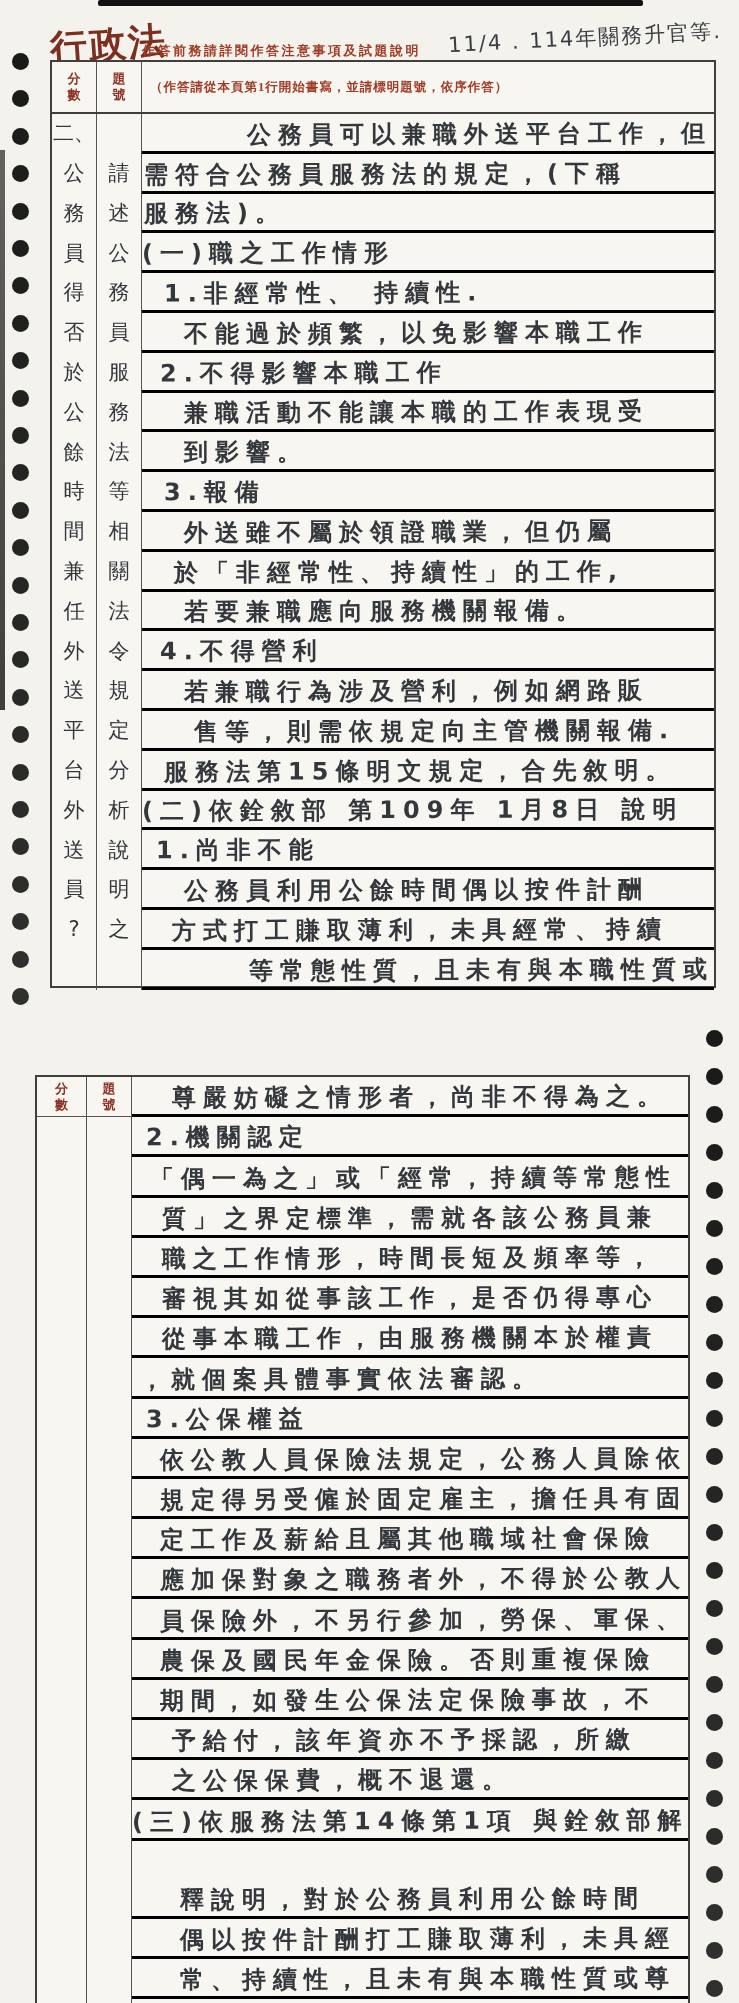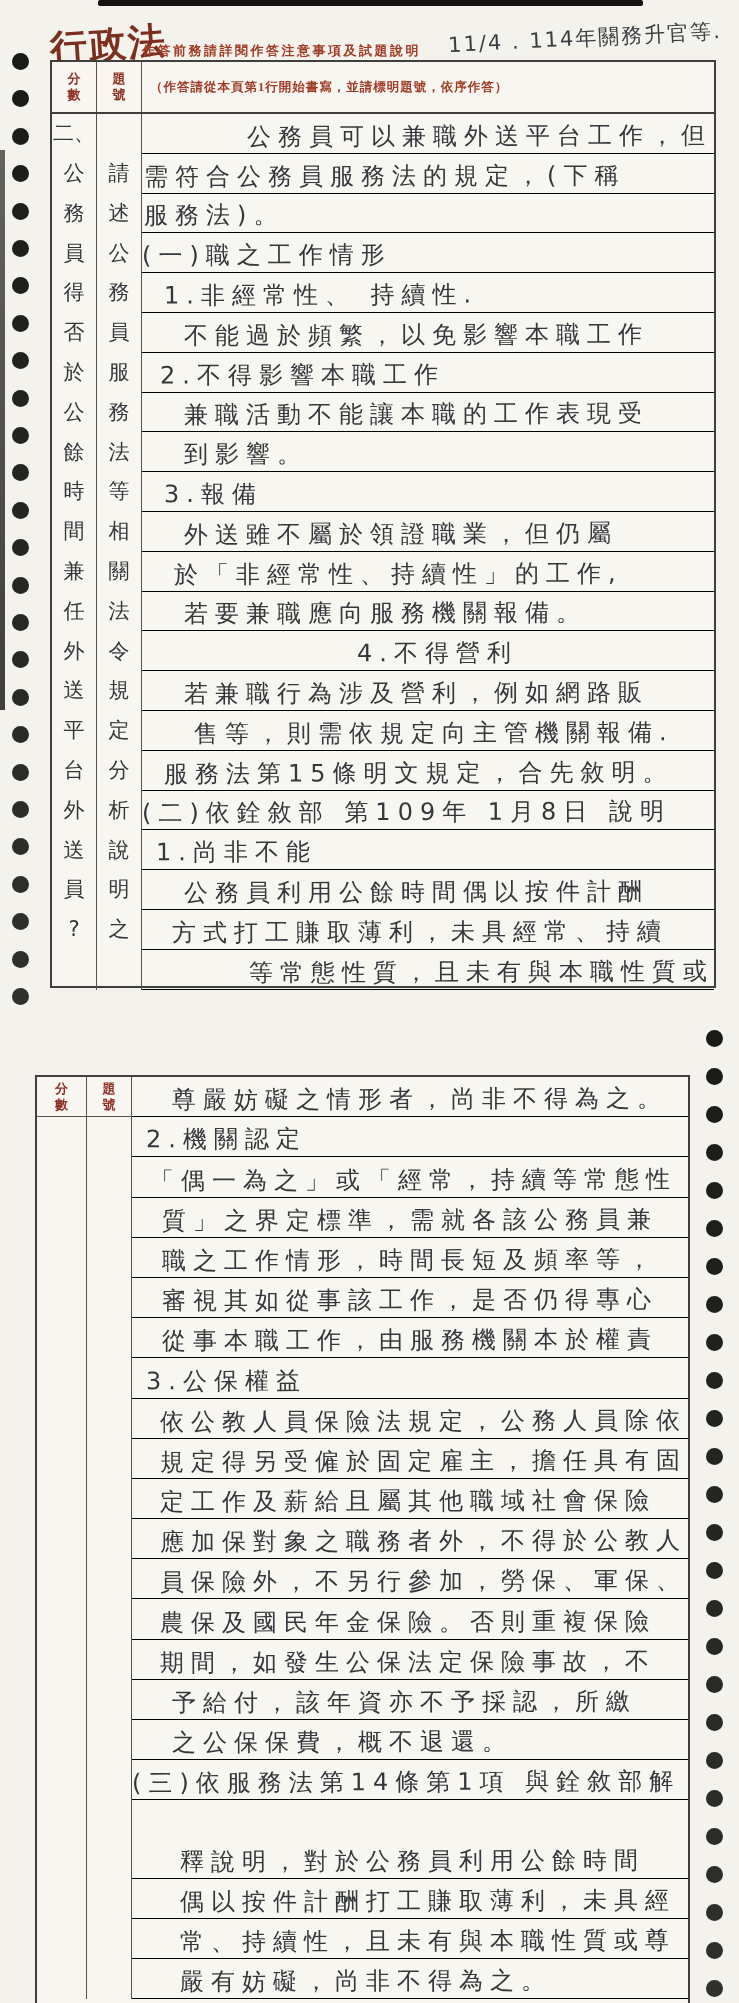--- a/index.html
+++ b/index.html
@@ -34,22 +34,22 @@
   .tbody{display:flex;position:relative;}
   .vstrip{box-sizing:border-box;}
   .vs1{width:45px;border-right:1.5px solid #55544f;}
   .vs2{width:45px;border-right:1.5px solid #55544f;}
   .vs1b{width:50px;border-right:1.5px solid #55544f;}
   .vchar{display:flex;align-items:center;justify-content:center;font-size:21px;color:#34383c;
          line-height:1.02;text-align:center;flex-wrap:wrap;}
   .labelcell{display:flex;align-items:center;justify-content:center;height:40.2px;
              border-bottom:1.3px solid #55544f;box-sizing:border-box;}
   .mcol{flex:1;overflow:hidden;}
-  .arow{display:flex;align-items:flex-end;box-sizing:border-box;border-bottom:1px solid #000000;
-        overflow:hidden;}
+  .arow{display:flex;align-items:flex-end;box-sizing:border-box;border-bottom:3px solid #000000;
+        overflow:hidden;font-weight:bold;}
   .ink{font-size:24px;color:#34383c;letter-spacing:7px;white-space:nowrap;line-height:1;
        padding-bottom:5px;transform:rotate(-.2deg);}
 </style>
 </head>
 <body>
 
 <div class="canvas">
   <div class="band-top"></div>
   <div class="strip-left"></div>
 
@@ -184,21 +184,21 @@
             </div>
             <div class="arow" style="height: 39.8px;">
               <span class="ink" style="margin-left: 42px;">外送雖不屬於領證職業，但仍屬</span>
             </div>
             <div class="arow" style="height: 39.8px;">
               <span class="ink" style="margin-left: 32px;">於「非經常性、持續性」的工作,</span>
             </div>
             <div class="arow" style="height: 39.8px;">
               <span class="ink" style="margin-left: 42px;">若要兼職應向服務機關報備。</span>
             </div>
-            <div class="arow" style="height: 39.8px; justify-content: center;">
+            <div class="arow" style="height: 39.8px;">
               <span class="ink" style="margin-left: 18px;">4.不得營利</span>
             </div>
             <div class="arow" style="height: 39.8px;">
               <span class="ink" style="margin-left: 42px;">若兼職行為涉及營利，例如網路販</span>
             </div>
             <div class="arow" style="height: 39.8px;">
               <span class="ink" style="margin-left: 52px;">售等，則需依規定向主管機關報備.</span>
             </div>
             <div class="arow" style="height: 39.8px;">
               <span class="ink" style="margin-left: 22px;">服務法第15條明文規定，合先敘明。</span>
@@ -286,20 +286,23 @@
             <div class="arow" style="height: 40.2px;">
               <span class="ink" style="margin-left: 30px;">職之工作情形，時間長短及頻率等，</span>
             </div>
             <div class="arow" style="height: 40.2px;">
               <span class="ink" style="margin-left: 30px;">審視其如從事該工作，是否仍得專心</span>
             </div>
             <div class="arow" style="height: 40.2px;">
               <span class="ink" style="margin-left: 30px;">從事本職工作，由服務機關本於權責</span>
             </div>
             <div class="arow" style="height: 40.2px;">
+              <span class="ink" style="margin-left: 8px;">，就個案具體事實依法審認。</span>
+            </div>
+            <div class="arow" style="height: 40.2px;">
               <span class="ink" style="margin-left: 14px;">3.公保權益</span>
             </div>
             <div class="arow" style="height: 40.2px;">
               <span class="ink" style="margin-left: 28px;">依公教人員保險法規定，公務人員除依</span>
             </div>
             <div class="arow" style="height: 40.2px;">
               <span class="ink" style="margin-left: 28px;">規定得另受僱於固定雇主，擔任具有固</span>
             </div>
             <div class="arow" style="height: 40.2px;">
               <span class="ink" style="margin-left: 28px;">定工作及薪給且屬其他職域社會保險</span>

